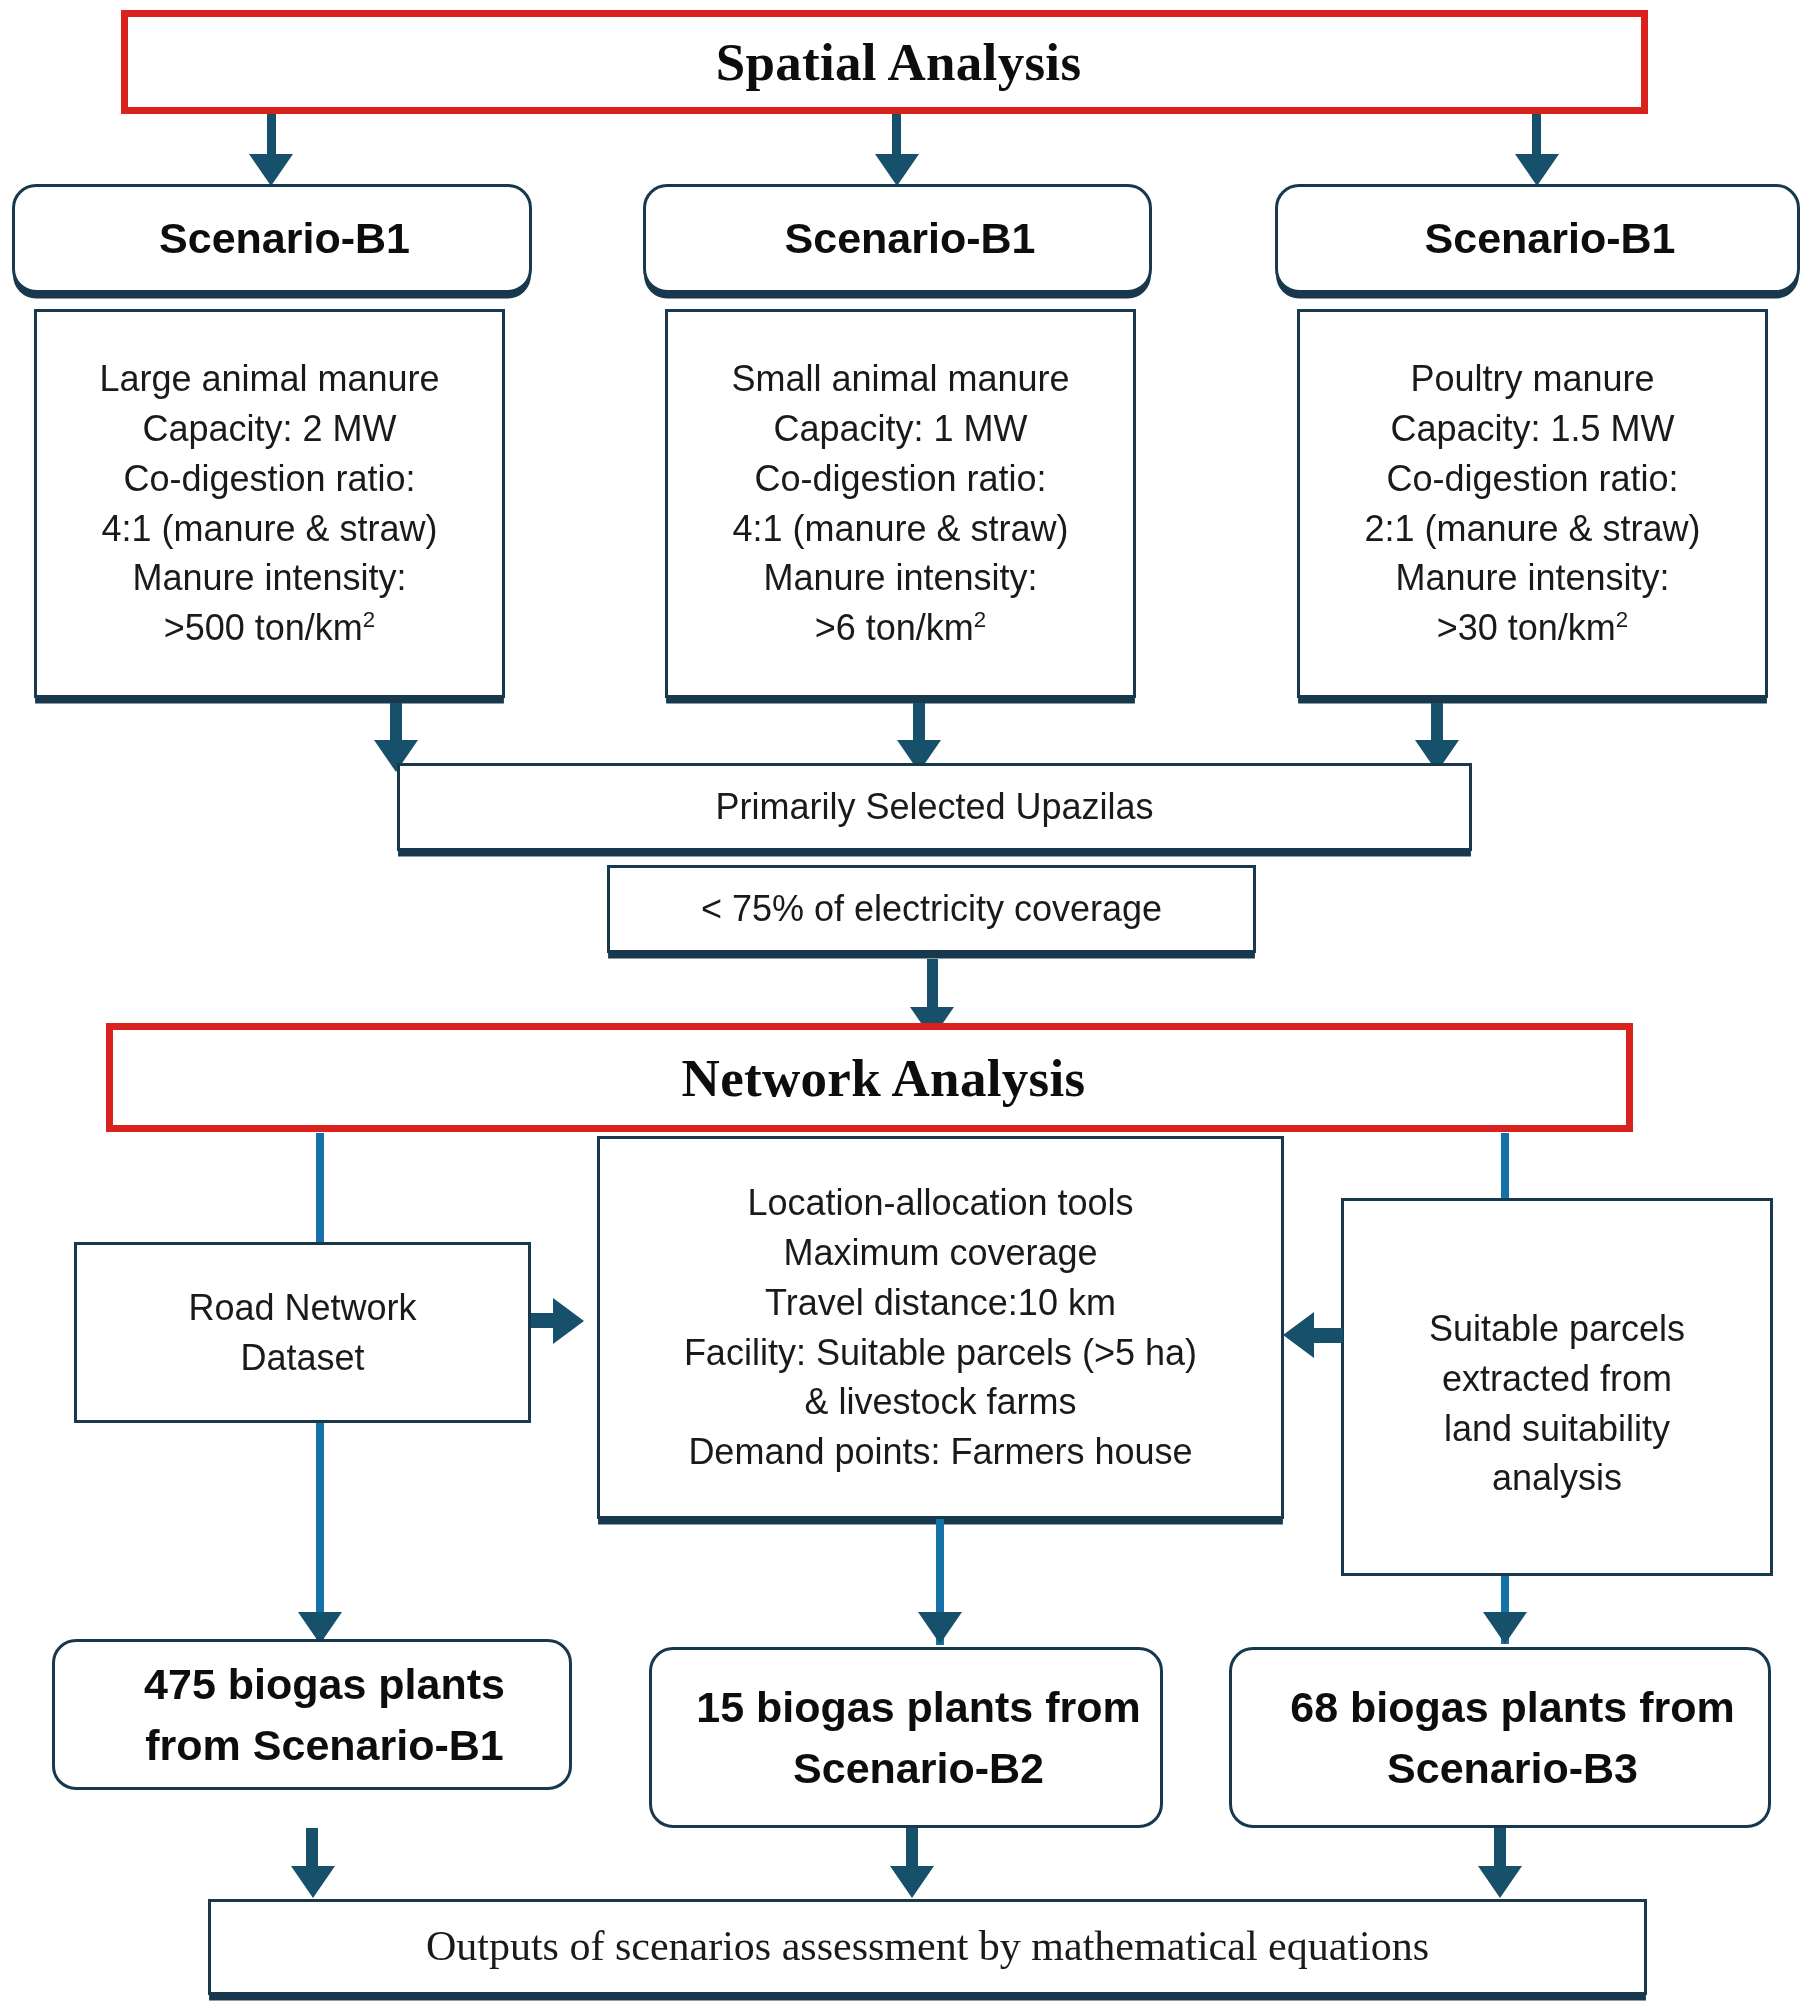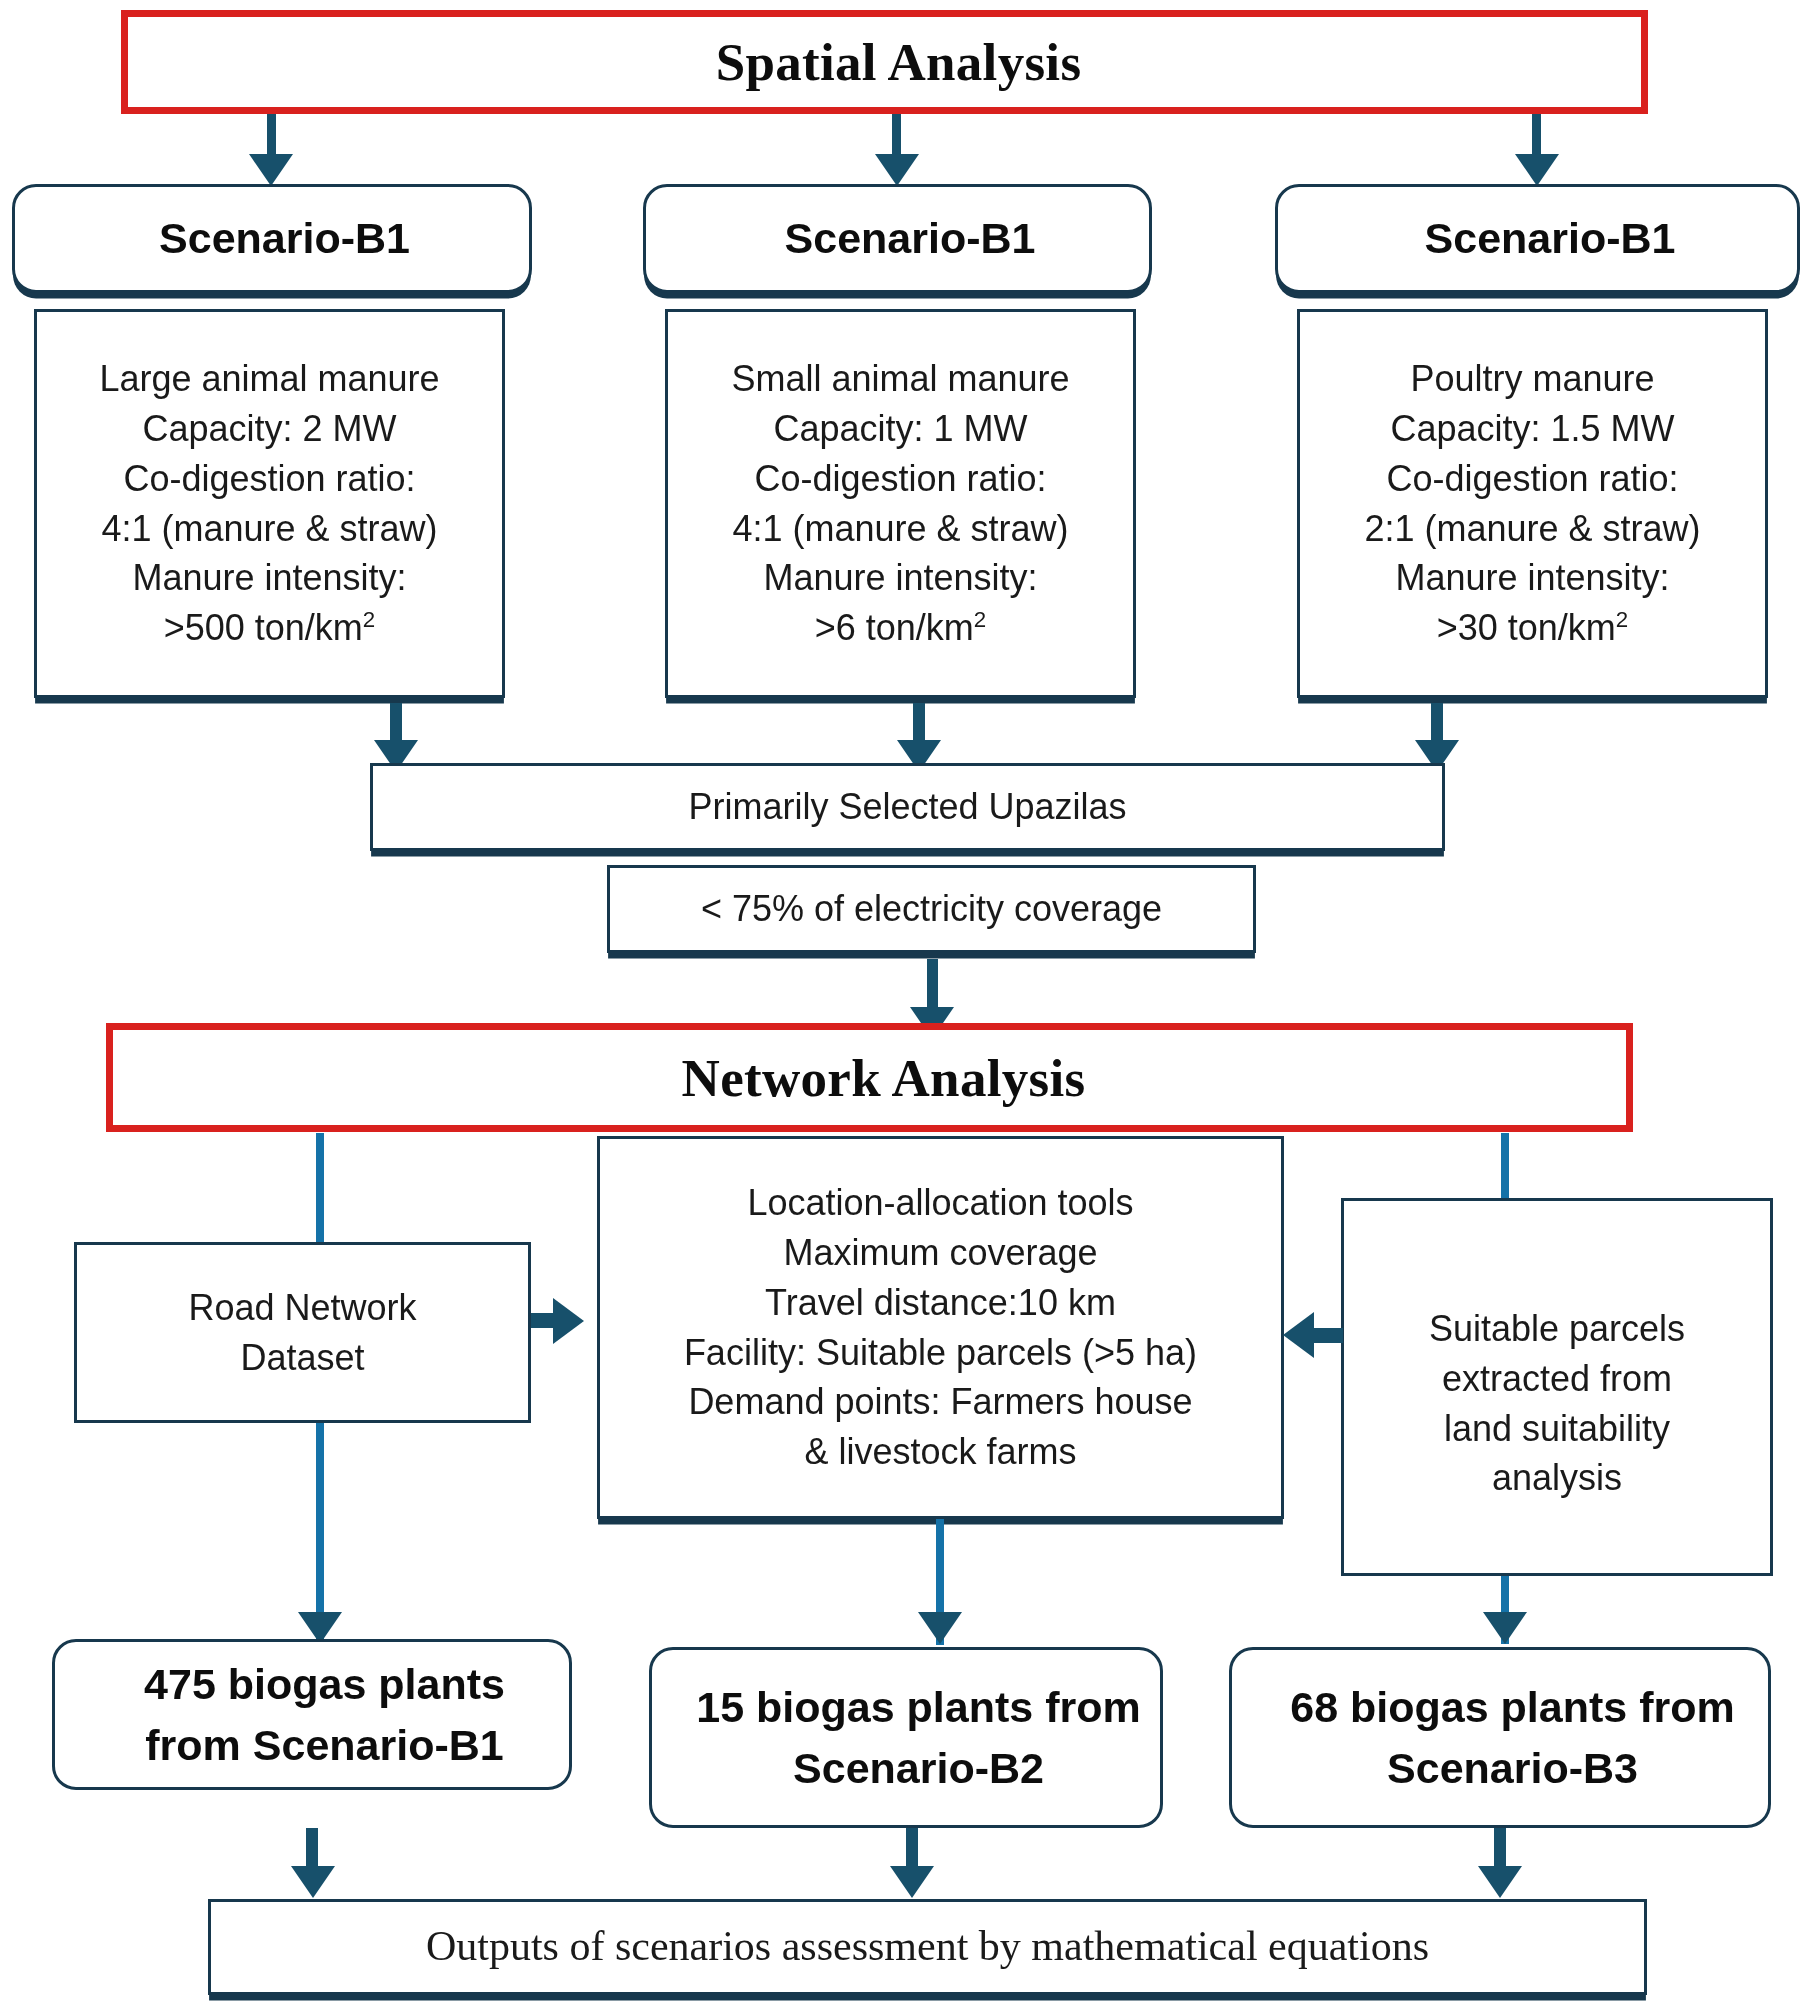--- a/index.html
+++ b/index.html
@@ -102,21 +102,21 @@
 
   <div class="vline" style="left:390px;top:703px;width:12px;height:47px;"></div>
   <div class="arrow-down" style="left:374px;top:740px;"></div>
 
   <div class="vline" style="left:913px;top:703px;width:12px;height:47px;"></div>
   <div class="arrow-down" style="left:897px;top:740px;"></div>
 
   <div class="vline" style="left:1431px;top:703px;width:12px;height:47px;"></div>
   <div class="arrow-down" style="left:1415px;top:740px;"></div>
 
-  <div class="box plain shadow-bot" style="left:370px;top:763px;width:1075px;height:88px;">
+  <div class="box plain shadow-bot" style="left:397px;top:763px;width:1075px;height:88px;">
     <span class="txt">Primarily Selected Upazilas</span>
   </div>
 
   <div class="box plain shadow-bot" style="left:607px;top:865px;width:649px;height:88px;">
     <span class="txt">&lt; 75% of electricity coverage</span>
   </div>
 
   <div class="vline" style="left:927px;top:959px;width:11px;height:60px;"></div>
   <div class="arrow-down" style="left:910px;top:1007px;"></div>
 
@@ -136,22 +136,22 @@
 
   <div class="hline" style="left:531px;top:1313px;width:25px;height:15.3px;"></div>
   <div class="arrow-right" style="left:553px;top:1298px;"></div>
 
   <div class="box plain shadow-bot" style="left:597px;top:1136px;width:687px;height:383px;">
     <div class="txt" style="width:100%;">
       <div>Location-allocation tools</div>
       <div>Maximum coverage</div>
       <div>Travel distance:10 km</div>
       <div>Facility: Suitable parcels (&gt;5 ha)</div>
+      <div>&amp; livestock farms</div>
       <div>Demand points: Farmers house</div>
-      <div>&amp; livestock farms</div>
     </div>
   </div>
 
   <div class="box plain" style="left:1341px;top:1198px;width:432px;height:378px;">
     <div class="txt" style="width:100%;margin-top:33px;">
       <div>Suitable parcels</div>
       <div>extracted from</div>
       <div>land suitability</div>
       <div>analysis</div>
     </div>

